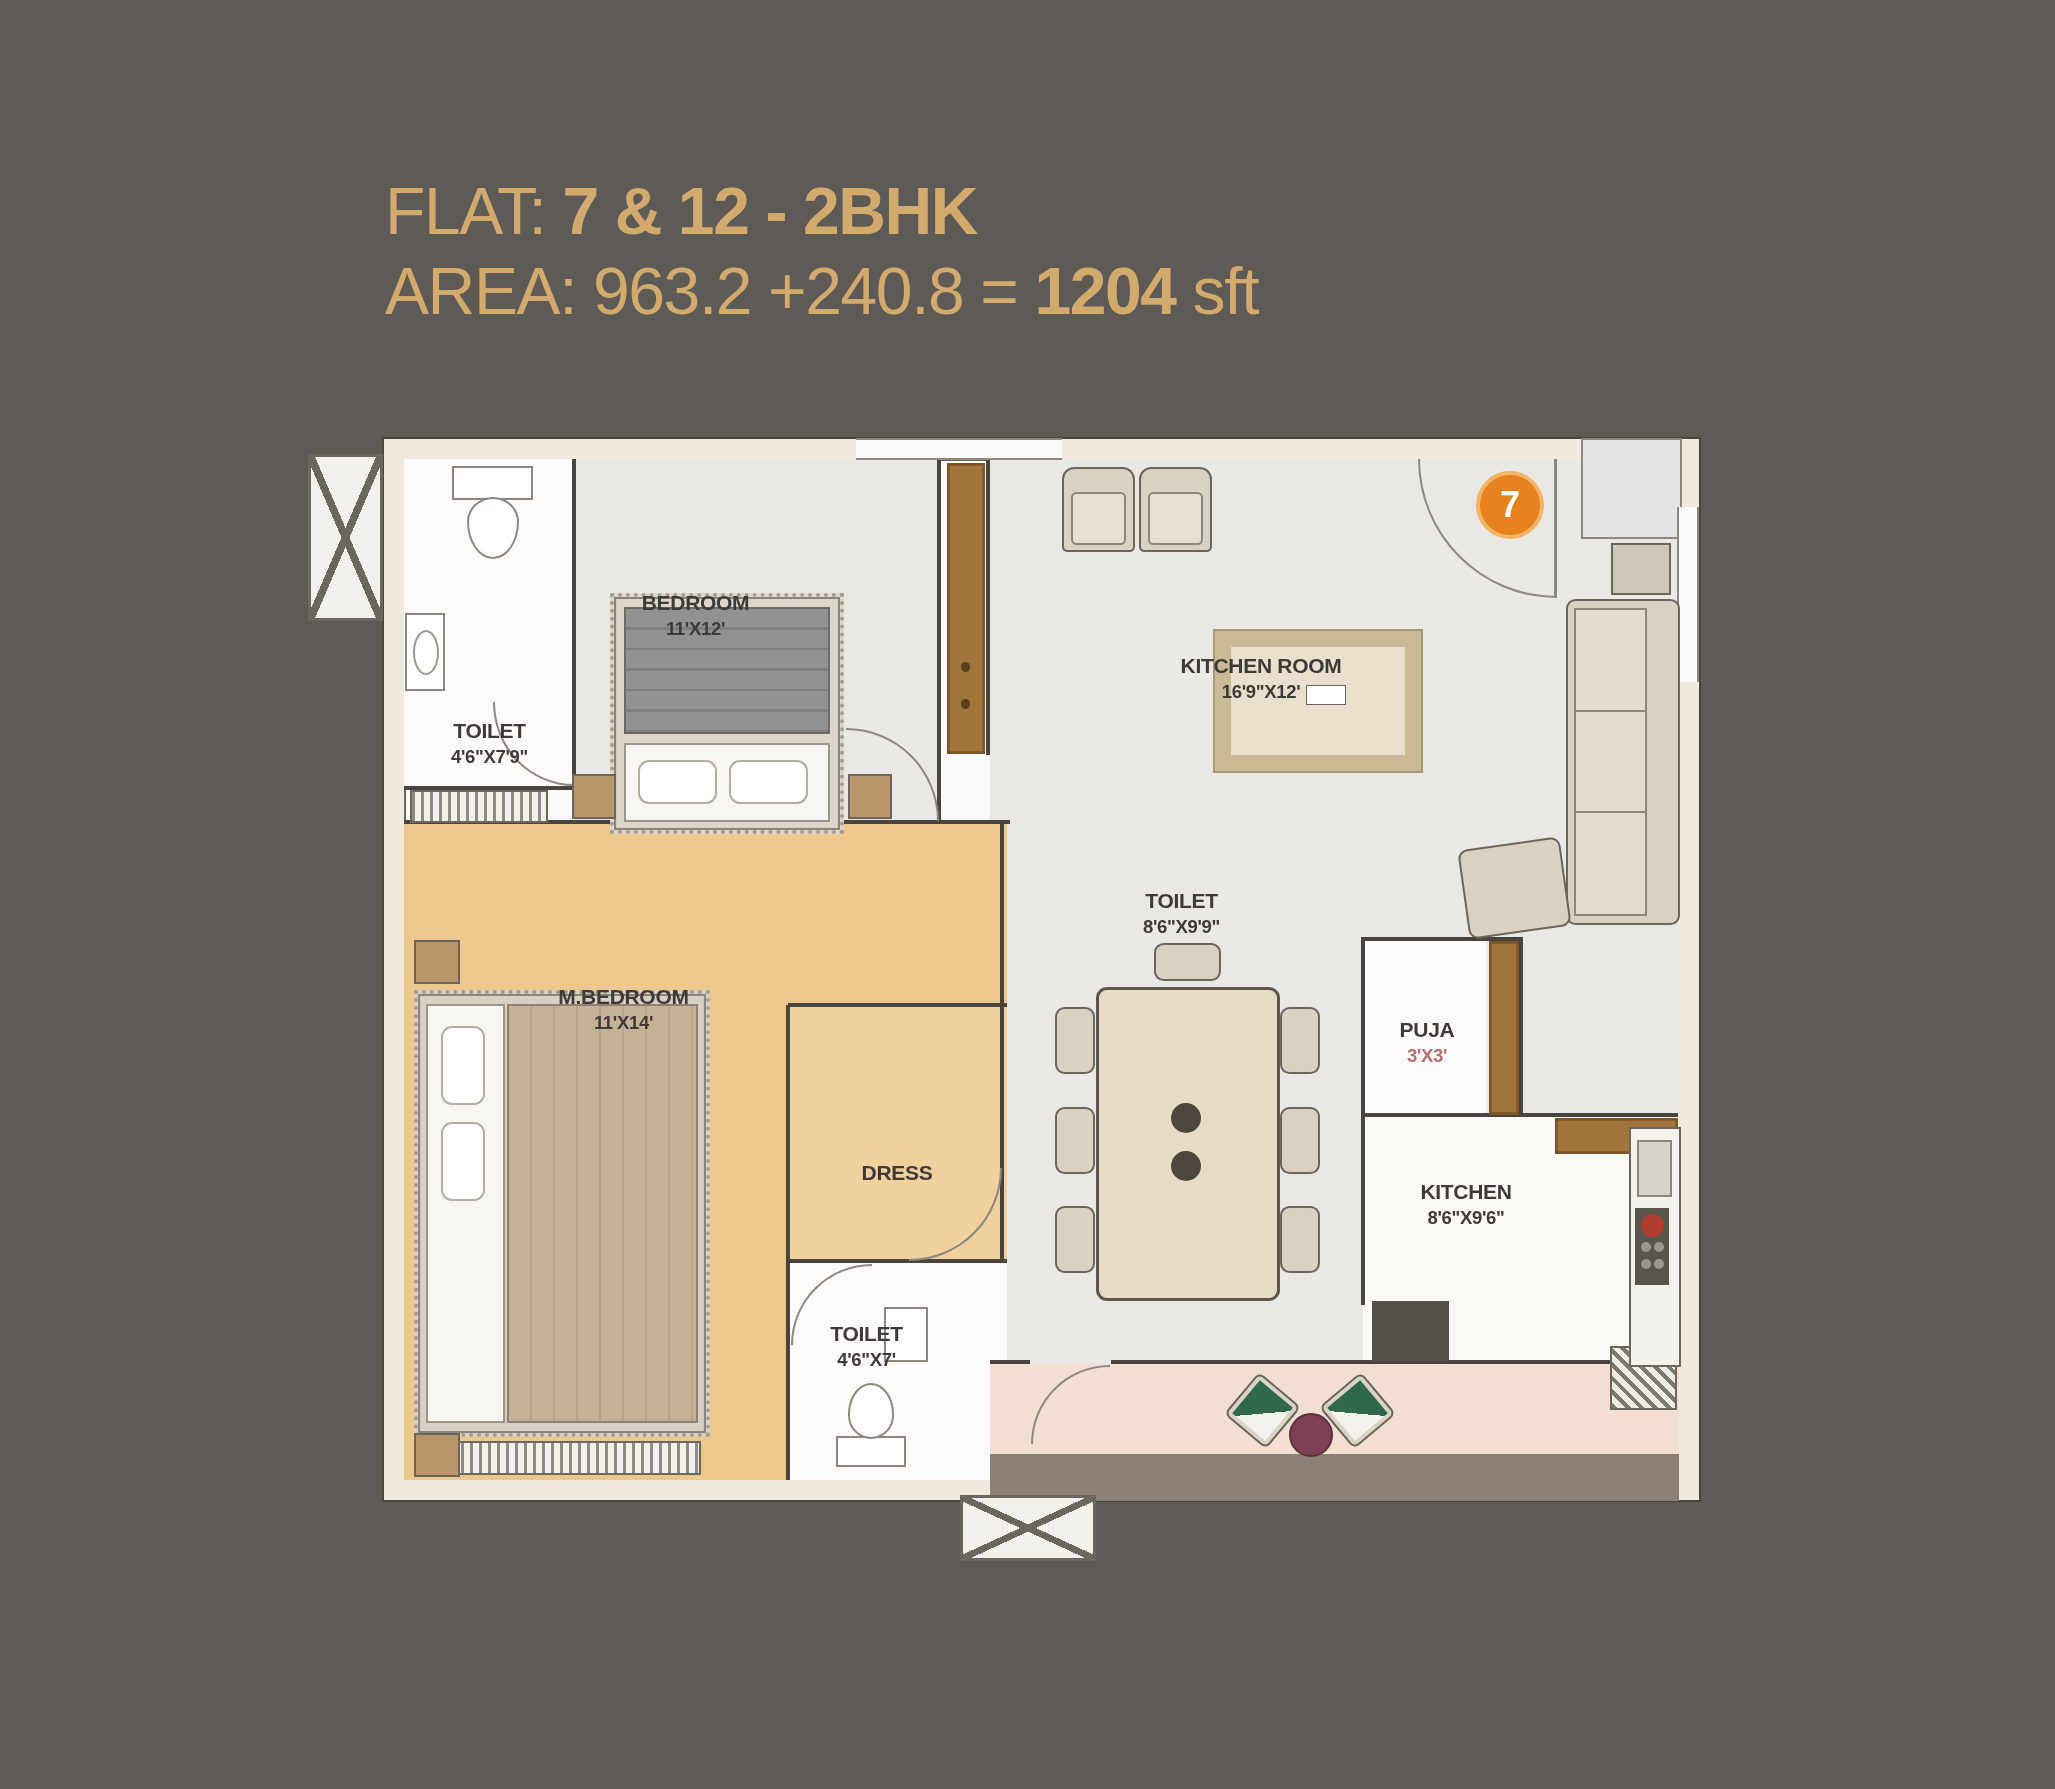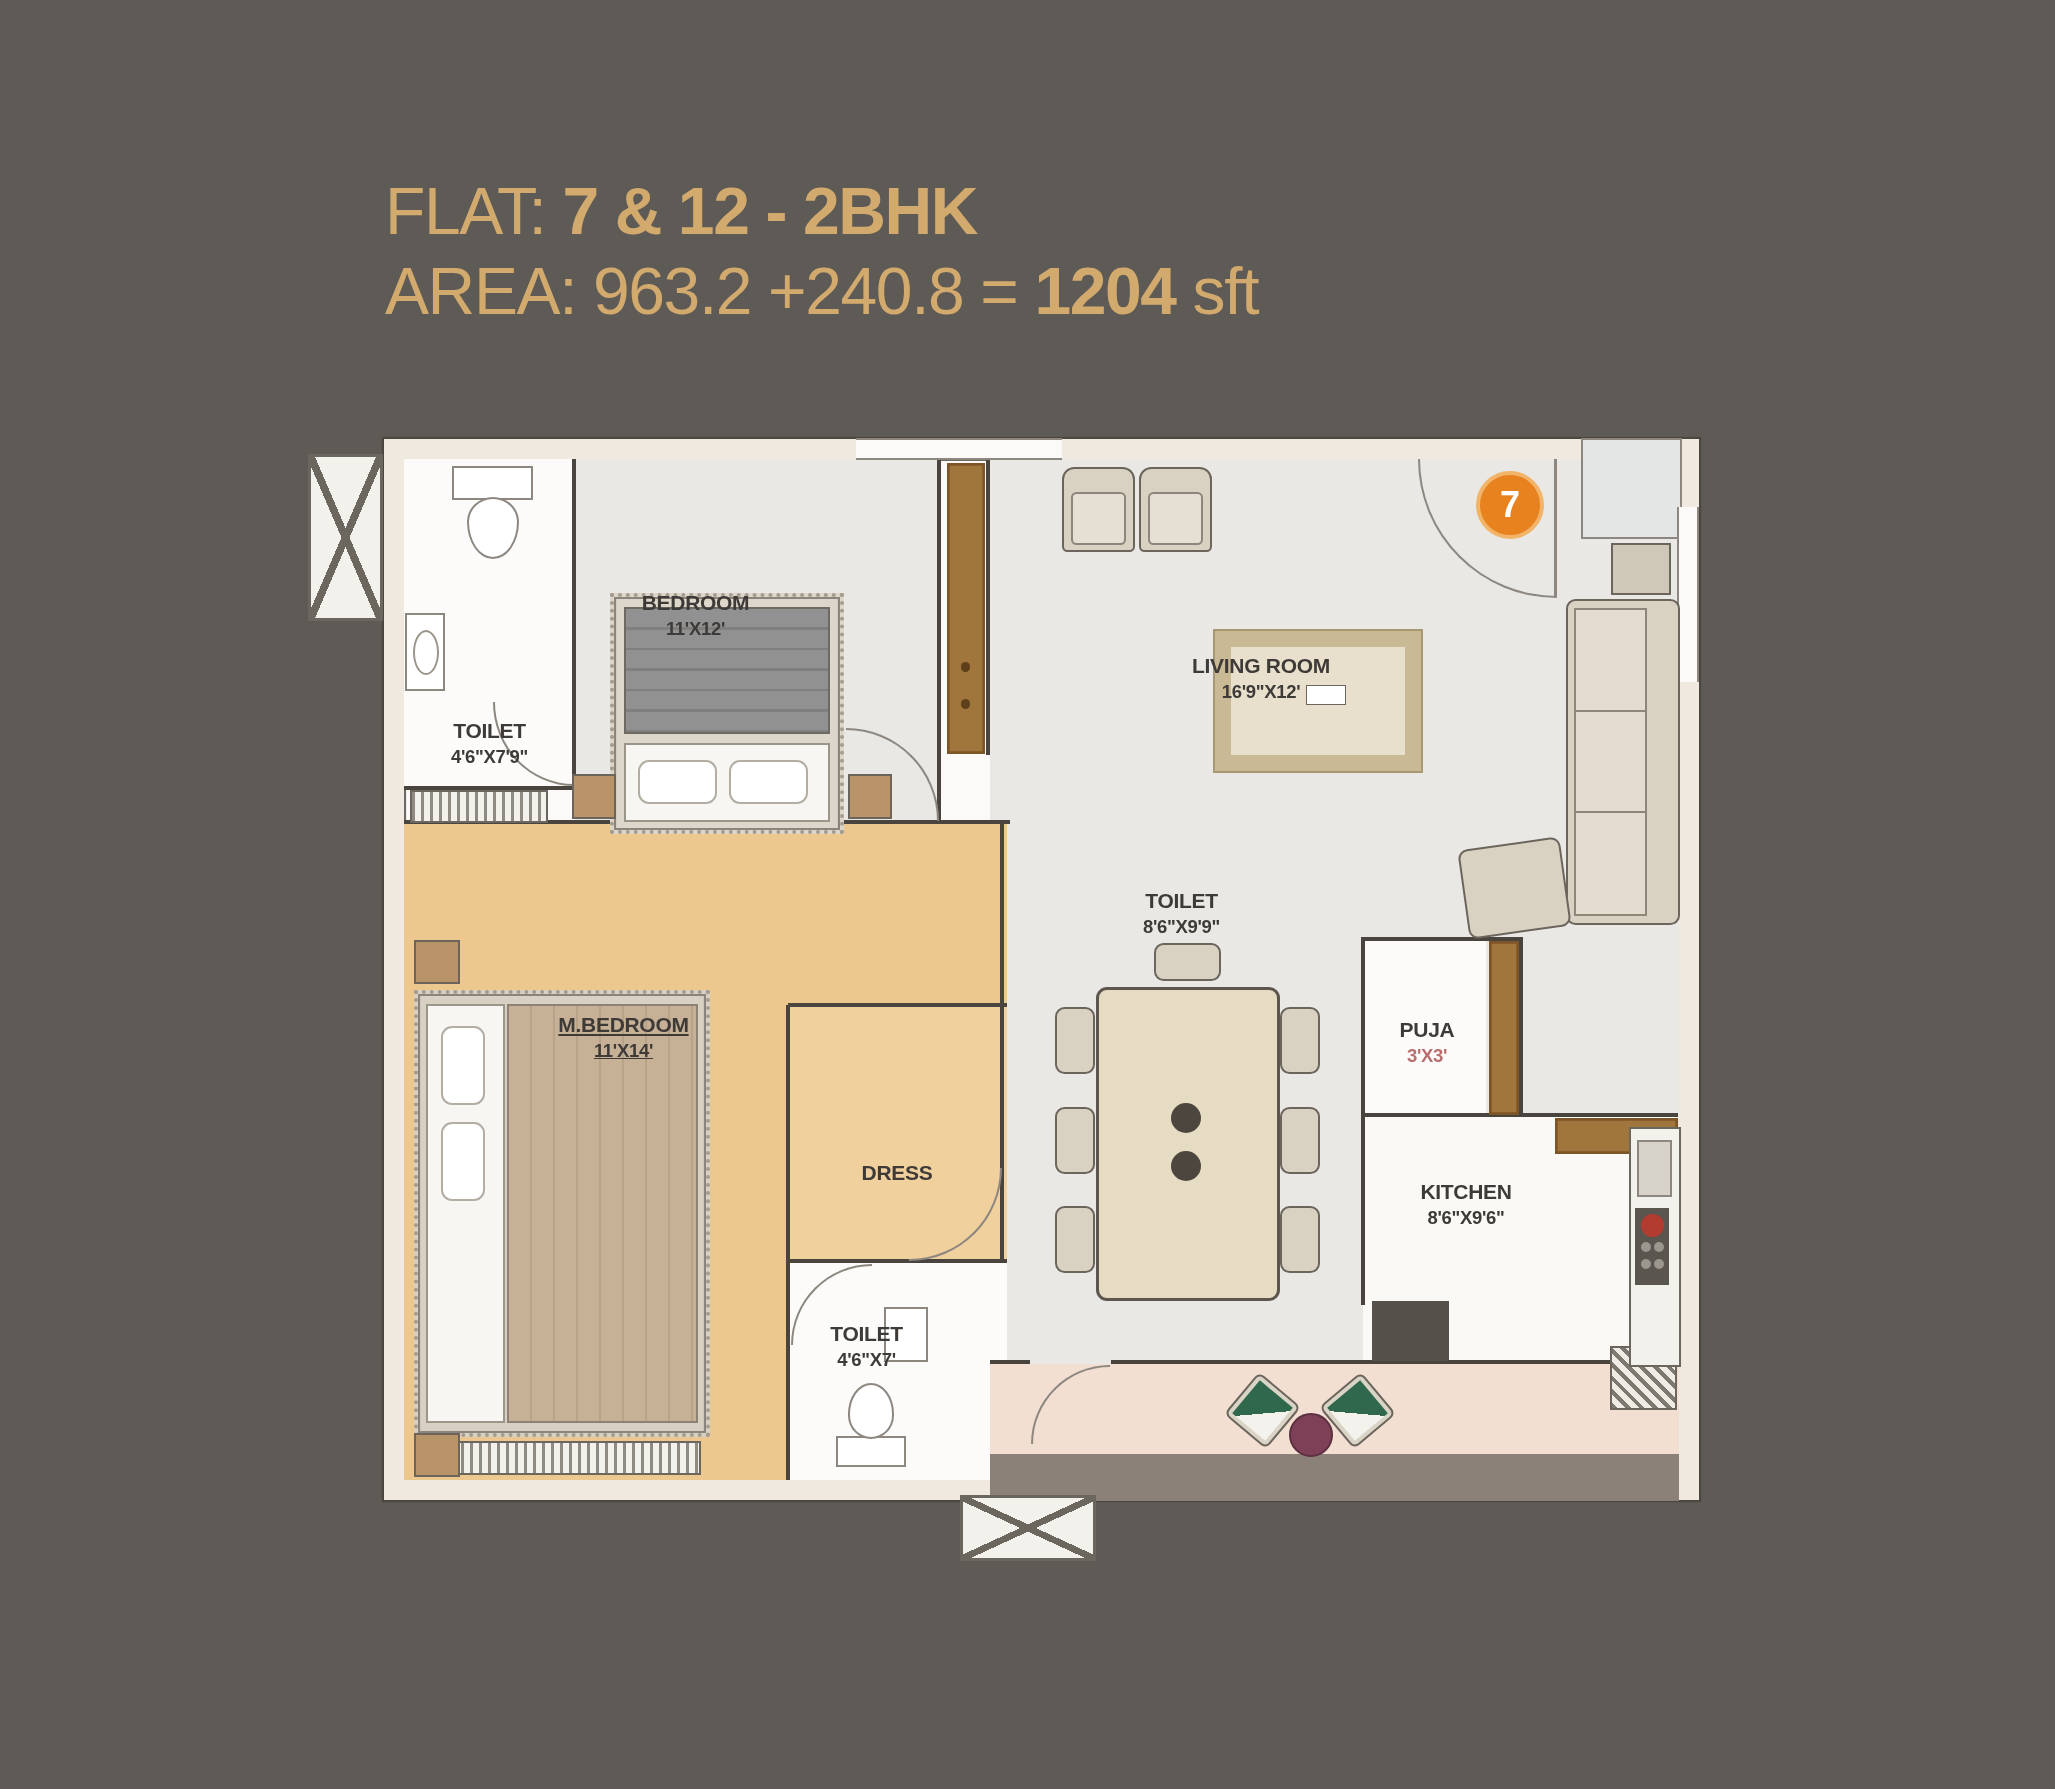--- a/index.html
+++ b/index.html
@@ -187,24 +187,24 @@
 
     <div class="rlabel" style="left:0px;top:214px;width:171px;">
       <div class="rname">TOILET</div>
       <div class="rdims">4'6"X7'9"</div>
     </div>
     <div class="rlabel" style="left:182px;top:86px;width:219px;">
       <div class="rname">BEDROOM</div>
       <div class="rdims">11'X12'</div>
     </div>
     <div class="rlabel" style="left:754px;top:149px;width:206px;">
-      <div class="rname">LIVING ROOM</div>
+      <div class="rname">KITCHEN ROOM</div>
       <div class="rdims">16'9"X12'</div>
     </div>
-    <div class="rlabel" style="left:96px;top:508px;width:247px;text-decoration:underline;">
+    <div class="rlabel" style="left:96px;top:480px;width:247px;">
       <div class="rname">M.BEDROOM</div>
       <div class="rdims">11'X14'</div>
     </div>
     <div class="rlabel" style="left:397px;top:656px;width:192px;">
       <div class="rname">DRESS</div>
     </div>
     <div class="rlabel" style="left:678px;top:384px;width:199px;">
       <div class="rname">TOILET</div>
       <div class="rdims">8'6"X9'9"</div>
     </div>

